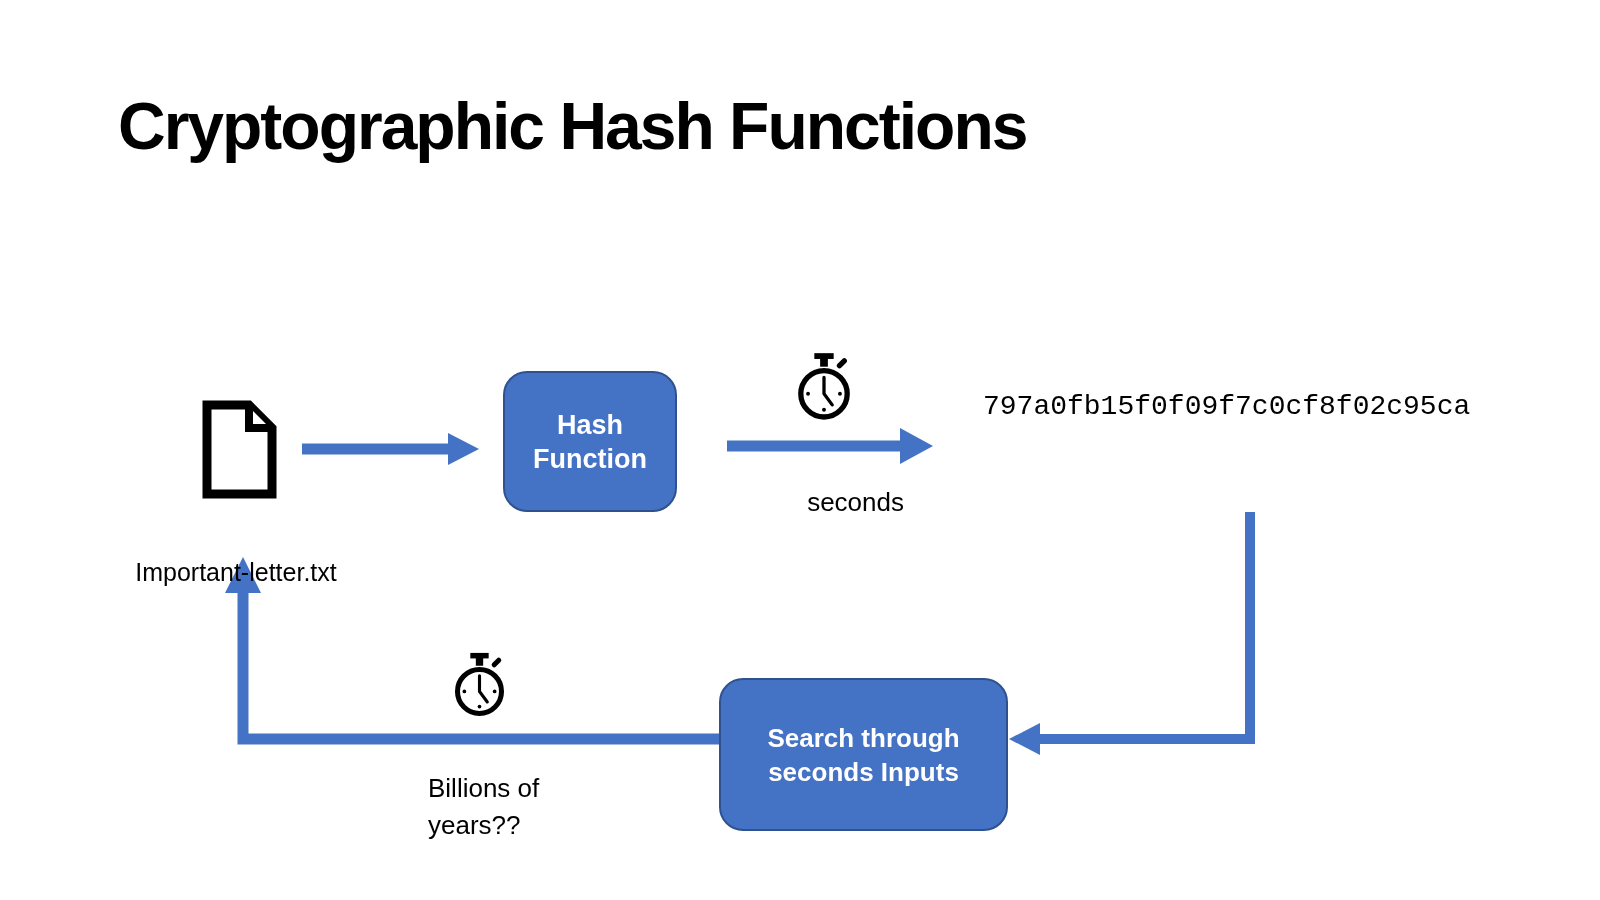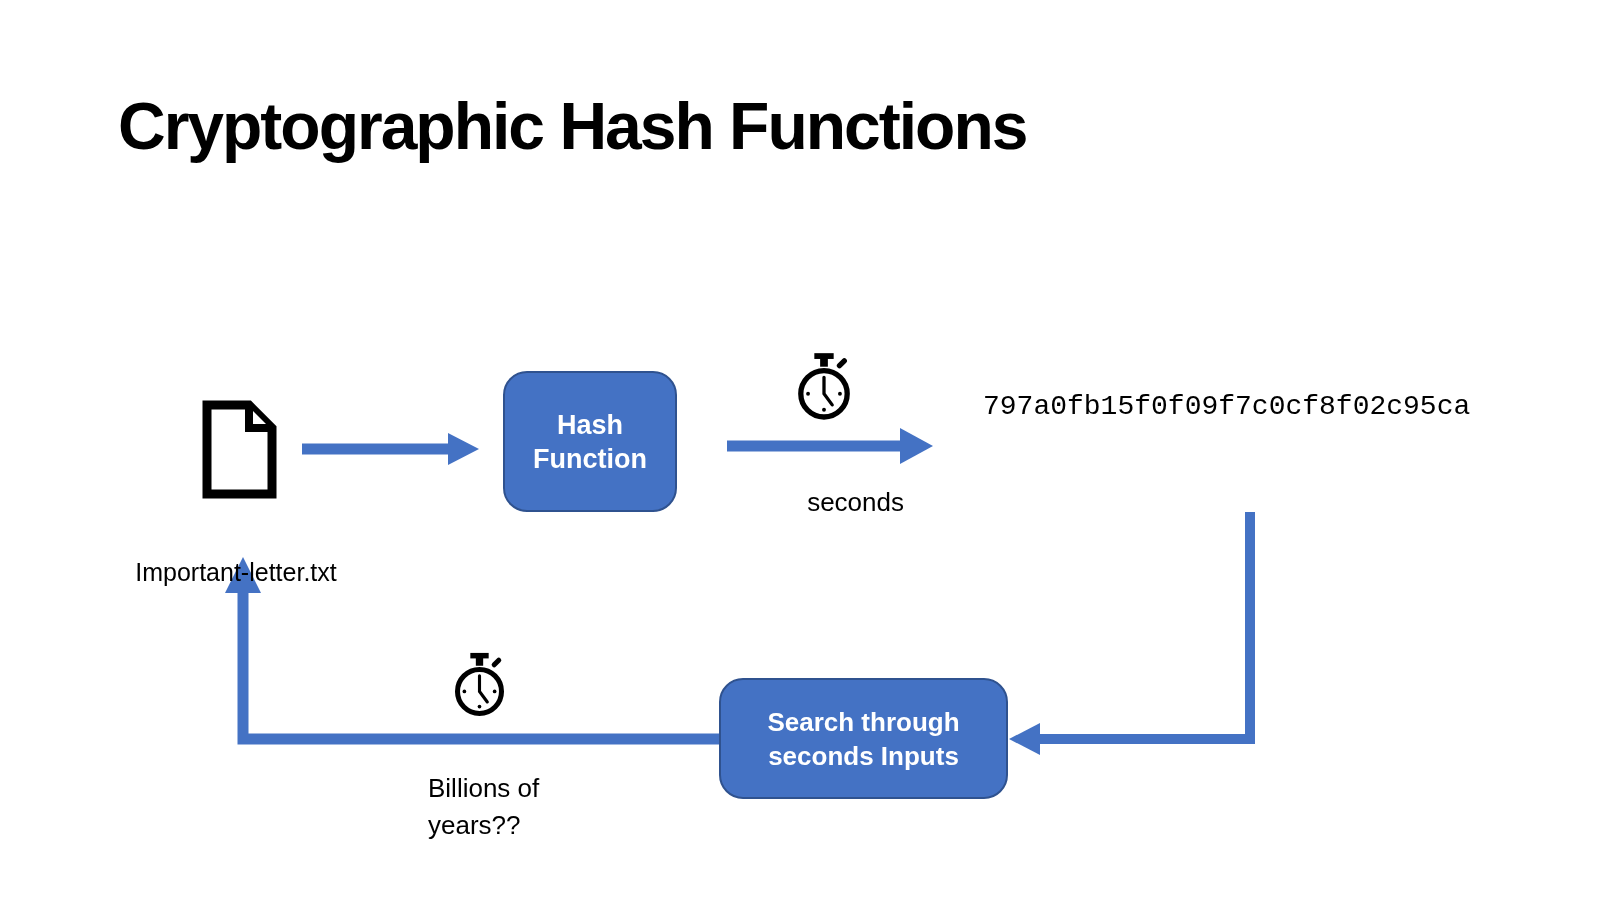--- a/index.html
+++ b/index.html
@@ -113,21 +113,21 @@
   <circle class="sw-black" cx="13.5" cy="42" r="2"></circle>
   <circle class="sw-black" cx="46.5" cy="42" r="2"></circle>
   <circle class="sw-black" cx="30" cy="58.5" r="2"></circle>
 </svg>
 <div class="abs caption" style="left:752px; top:487px; width:152px; text-align:right;">seconds</div>
 
 <div class="abs hash-text" style="left:983px; top:389px;">
   <div>797a0fb15f0f09f7c0cf8f02c95ca</div>
 </div>
 
-<div class="abs flow-box" style="left:719px; top:678px; width:289px; height:121px;">
+<div class="abs flow-box" style="left:719px; top:678px; width:289px; height:153px;">
   <span>Search through</span>
   <span>seconds Inputs</span>
 </div>
 
 <svg class="abs" style="left:452px; top:652px;" width="55" height="66" viewBox="0 0 60 70">
   <rect class="sw-black" x="20" y="0" width="20" height="6"></rect>
   <rect class="sw-black" x="26" y="4" width="8" height="10"></rect>
   <line class="sw-button" x1="46" y1="13" x2="51" y2="8"></line>
   <circle class="sw-ring" cx="30" cy="42" r="24"></circle>
   <path class="sw-hand" d="M30,25 L30,42 L38.5,53.5"></path>

